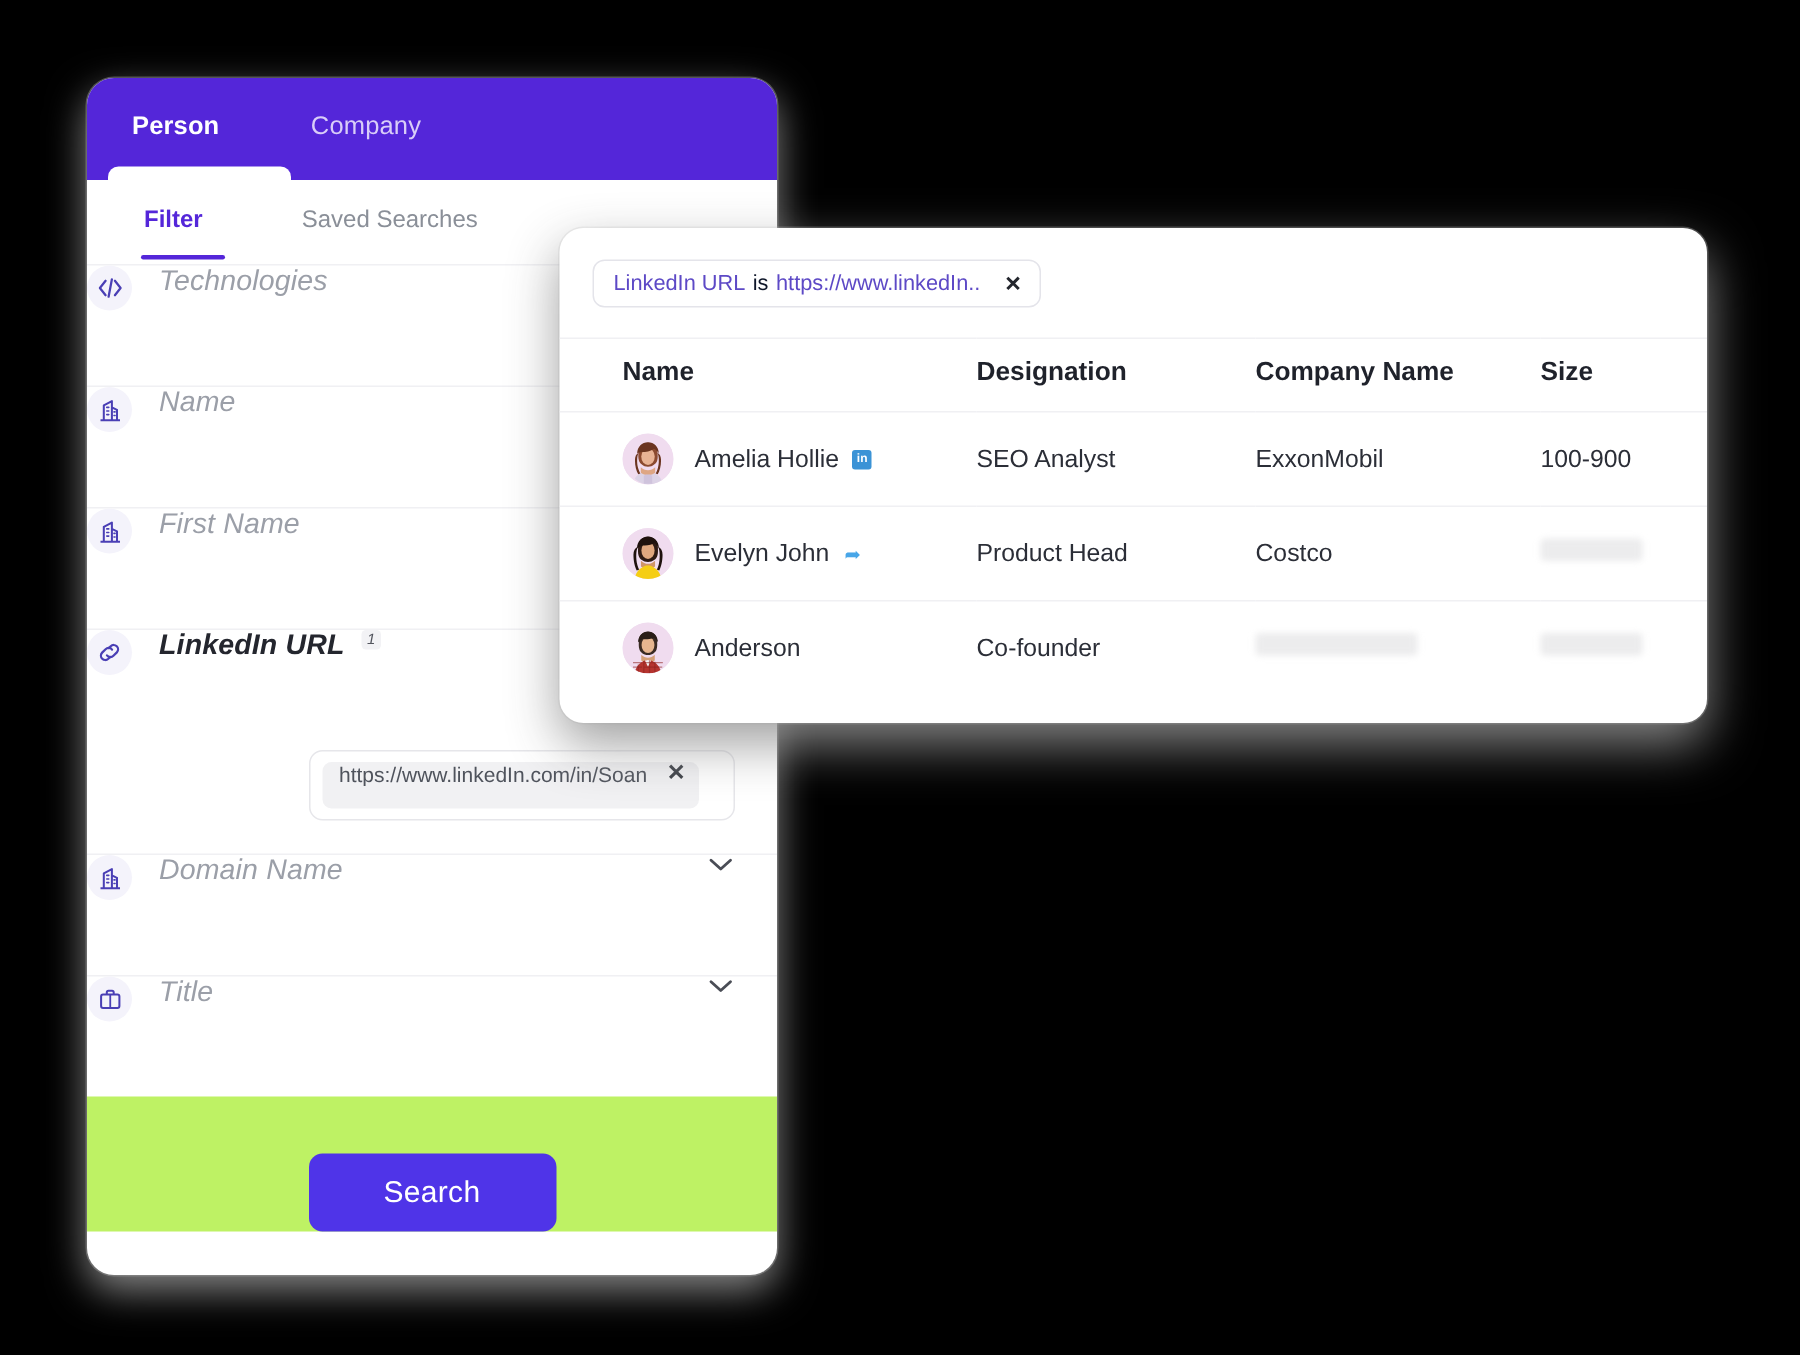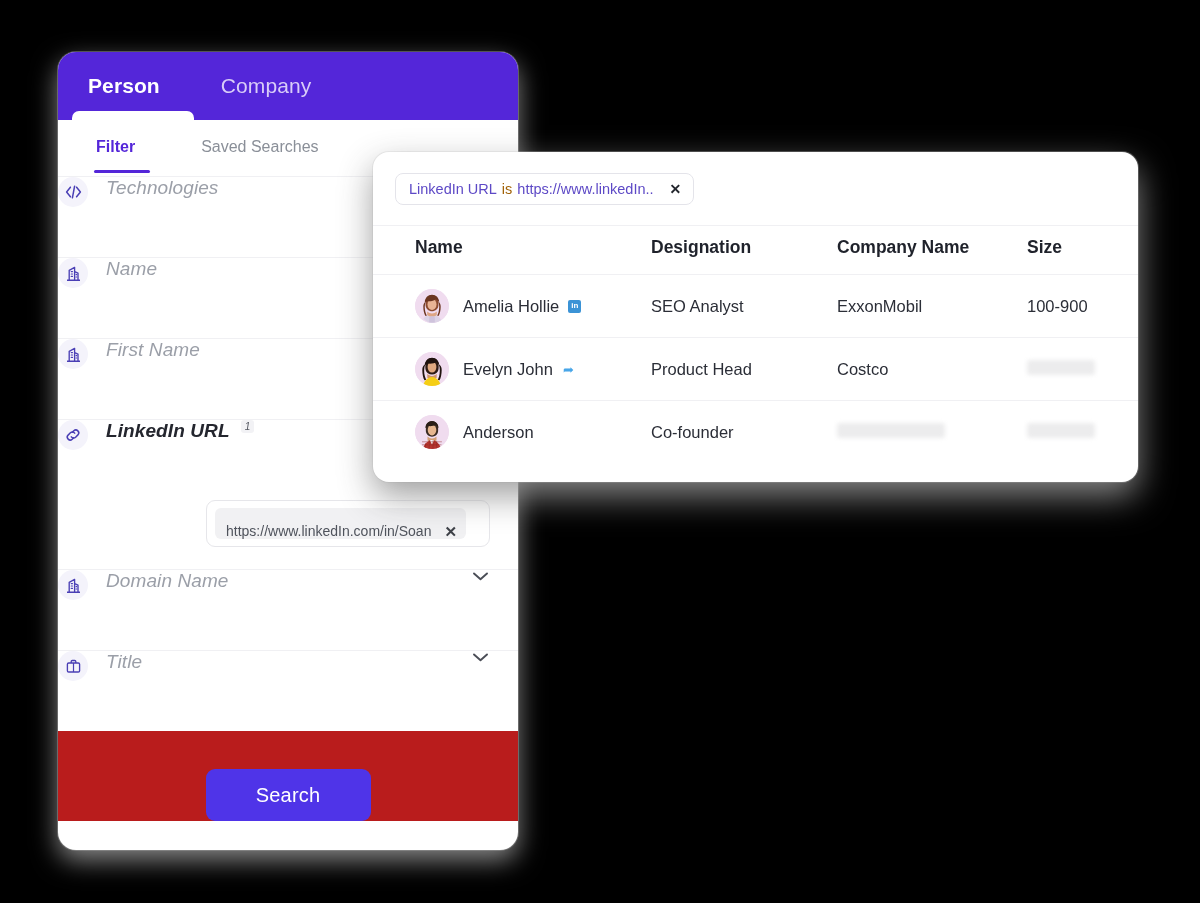--- a/index.html
+++ b/index.html
@@ -27,21 +27,21 @@
   #filter-header {
     position:relative;
     height:68px;
     background:#5426d9;
     display:flex;
     align-items:flex-start;
     padding-left:30px;
     padding-top:22px;
   }
   .htab {
-    font-size:21px;
+    font-size:17px;
     color:#d9cdf8;
     letter-spacing:0.1px;
     cursor:pointer;
     position:relative;
     padding-bottom:17px;
   }
   .htab.active {
     color:#ffffff;
     font-weight:bold;
   }
@@ -130,21 +130,21 @@
     border:1px solid #e6e6ea;
     border-radius:9px;
     height:47px;
     display:flex;
     align-items:center;
     padding:0 8px;
     background:#fff;
   }
   #url-chip {
     display:flex;
-    align-items:flex-end;
+    align-items:flex-start;
     background:#f1f1f3;
     border-radius:6px;
     height:31px;
     padding:0 9px 0 11px;
     max-width:100%;
   }
   #url-chip-text {
     font-size:14px;
     color:#4f535c;
     white-space:nowrap;
@@ -156,21 +156,21 @@
     color:#3d4047;
     font-weight:bold;
     line-height:1;
     cursor:pointer;
   }
 
   #search-area {
     display:flex;
     justify-content:center;
     padding-top:38px;
-    background:#b91c1c;
+    background:#bef264;
   }
   #search-button {
     width:165px; height:52px;
     background:#4f34e8;
     color:#fff;
     border:none;
     border-radius:9px;
     font-size:20px;
     font-family:"Liberation Sans", sans-serif;
     cursor:pointer;
@@ -198,21 +198,21 @@
     display:flex; align-items:center;
     border:1px solid #e4e4ea;
     border-radius:8px;
     height:32px;
     padding:0 12px 0 13px;
     background:#fff;
     cursor:pointer;
   }
   #result-chip .ctxt { font-size:14.5px; }
   .c-purple { color:#5d49c6; }
-  .c-dark { color:#a16207; }
+  .c-dark { color:#0f172a; }
   #result-chip-x {
     margin-left:16px;
     font-size:14px; font-weight:bold;
     color:#23262d;
     line-height:1;
   }
 
   table#results-table {
     width:100%;
     border-collapse:collapse;

